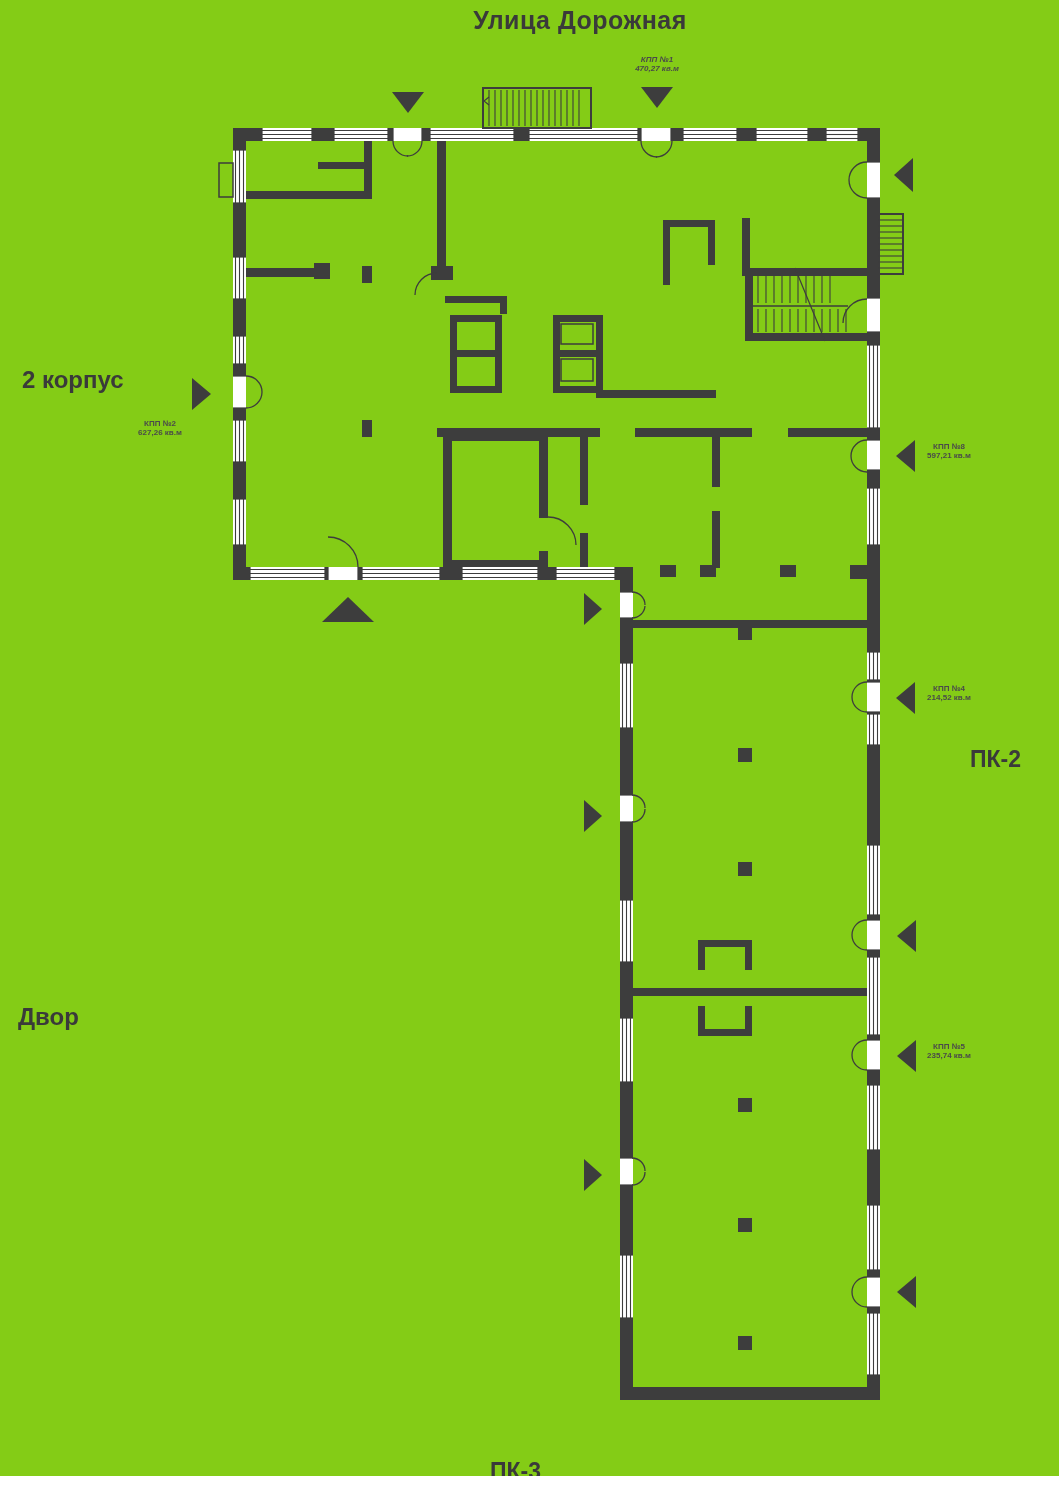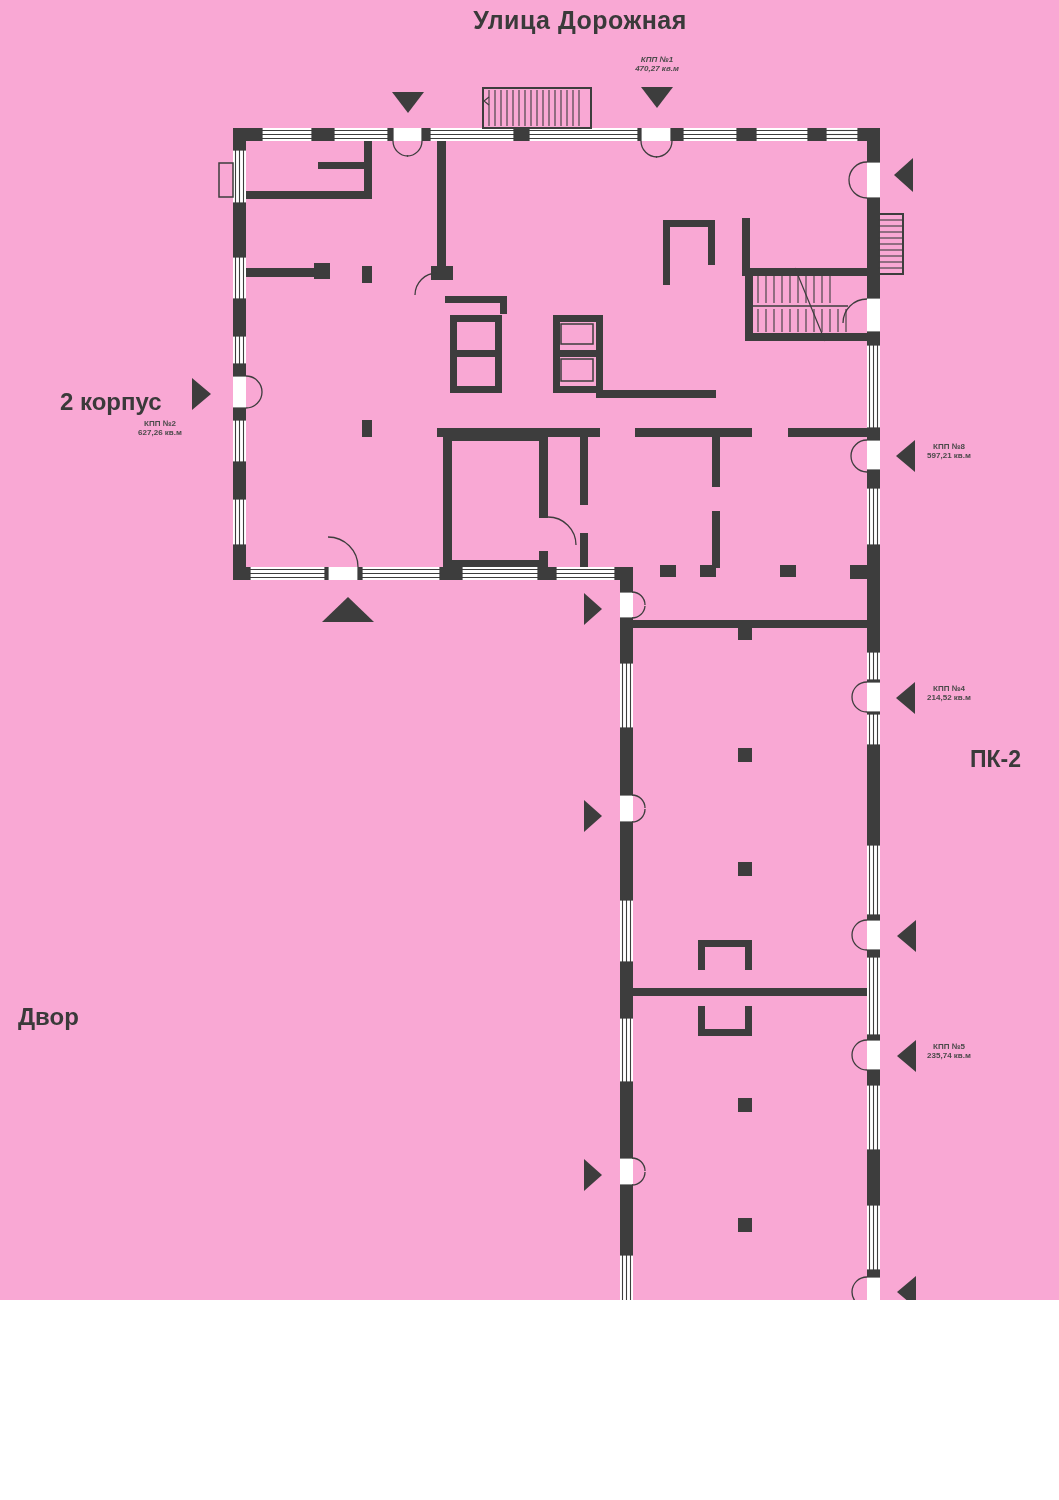--- a/index.html
+++ b/index.html
@@ -1,31 +1,31 @@
 <!DOCTYPE html>
 <html><head>
 <meta charset="utf-8">
 <style>
   html,body{margin:0;padding:0;background:#ffffff;}
   .stage{
     position:relative;
-    width:1059px;height:1300px;
-    background:#f9a8d4;
+    width:1059px;height:1476px;
+    background:#84cc16;
     font-family:"Liberation Sans", sans-serif;
     overflow:hidden;
   }
   .stage svg{position:absolute;left:0;top:0;}
   .lbl{
     position:absolute;
     color:#3a3a3a;
     font-weight:600;
     white-space:nowrap;
   }
   .lbl-street{left:450px;top:6px;width:260px;text-align:center;font-size:25px;letter-spacing:.5px;}
-  .lbl-building{left:22px;top:388px;font-size:24px;margin-left:38px;}
+  .lbl-building{left:22px;top:366px;font-size:24px;}
   .lbl-yard{left:18px;top:1003px;font-size:24px;}
   .lbl-pk2{left:970px;top:733px;font-size:23px;margin-top:13px;}
   .lbl-pk3{left:490px;top:1458px;font-size:23px;}
   .arealbl{
     position:absolute;
     font-size:8px;line-height:9px;
     color:#4a4a4a;font-weight:600;
     text-align:center;white-space:nowrap;
   }
 </style>

